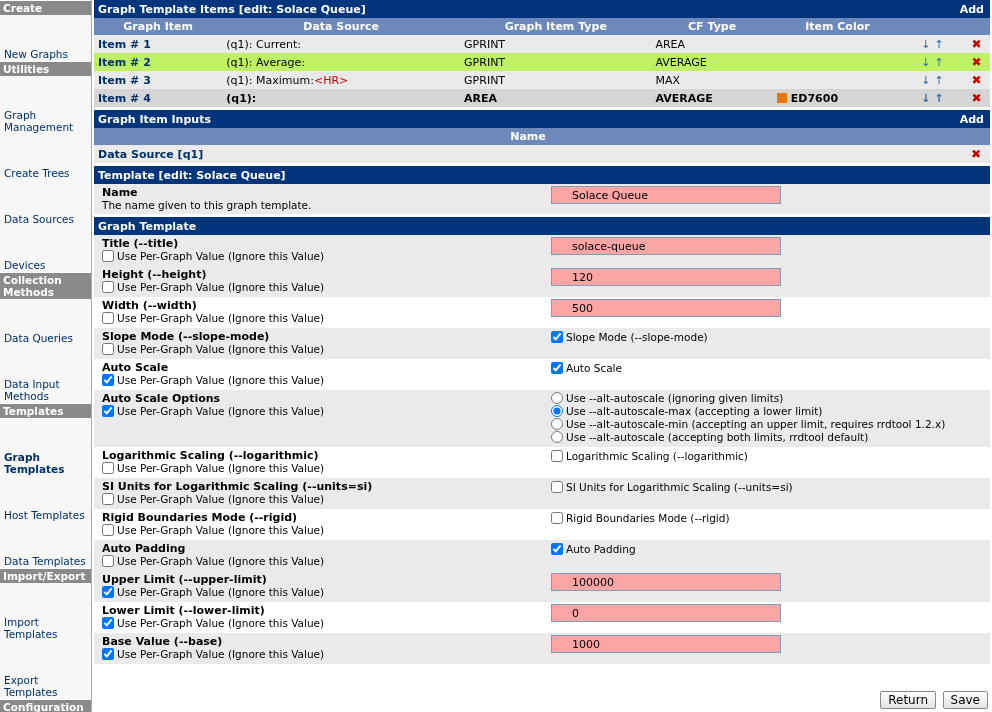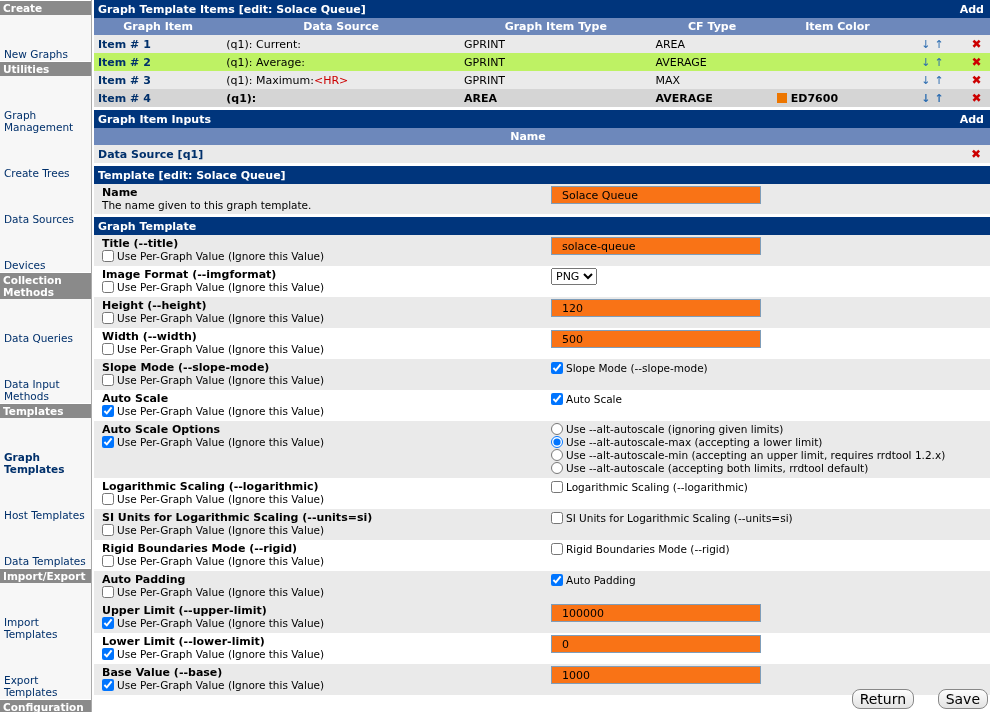--- a/index.html
+++ b/index.html
@@ -158,22 +158,22 @@
     font-weight: normal;
     padding-left: 4px;
     display: block;
     color: #000;
   }
   input.txt {
     width: 188px;
     font-family: "DejaVu Sans", "Liberation Sans", sans-serif;
     font-size: 11px;
     border: 1px solid #7f9db9;
-    padding: 1px 10px;
-    background: #f97316;
+    padding: 1px 20px;
+    background: #fca5a5;
     height: 14px;
     box-sizing: content-box;
   }
   select.sel {
     font-family: "DejaVu Sans", "Liberation Sans", sans-serif;
     font-size: 11px;
     padding: 0;
   }
   .opt-line {
     display: block;
@@ -190,26 +190,26 @@
 
   
   #footer-bar {
     position: absolute;
     right: 4px;
     bottom: 3px;
     text-align: right;
   }
   .btn {
     font-family: "DejaVu Sans", "Liberation Sans", sans-serif;
-    font-size: 14px;
+    font-size: 12px;
     padding: 1px 7px;
     border: 1px solid #888;
     background: linear-gradient(#fdfdfd, #e3e3e3);
-    border-radius: 8px;
-    margin-left: 20px;
+    border-radius: 2px;
+    margin-left: 3px;
     cursor: pointer;
   }
 </style>
 </head>
 <body>
 
 <div id="app">
 
   <div id="sidebar">
     <div id="nav-groups">
@@ -358,24 +358,20 @@
         <td class="section-bar" colspan="2">
           <span>Graph Template</span>
         </td>
       </tr>
       </tbody>
         <tbody id="gt-rows">
           <tr class="form-row fr-a">
             <td style="width: 445px;"><span class="f-label">Title (--title)</span><label class="f-sub"><input type="checkbox" style=""><span>Use Per-Graph Value (Ignore this Value)</span></label></td>
             <td><input type="text" class="txt" value="solace-queue" style=""></td>
           </tr>
-          <tr class="form-row fr-b">
-            <td style="width: 445px;"><span class="f-label">Image Format (--imgformat)</span><label class="f-sub"><input type="checkbox" style=""><span>Use Per-Graph Value (Ignore this Value)</span></label></td>
-            <td><select class="sel"><option>PNG</option><option>GIF</option><option>SVG</option></select></td>
-          </tr>
           <tr class="form-row fr-a">
             <td style="width: 445px;"><span class="f-label">Height (--height)</span><label class="f-sub"><input type="checkbox" style=""><span>Use Per-Graph Value (Ignore this Value)</span></label></td>
             <td><input type="text" class="txt" value="120" style=""></td>
           </tr>
           <tr class="form-row fr-b">
             <td style="width: 445px;"><span class="f-label">Width (--width)</span><label class="f-sub"><input type="checkbox" style=""><span>Use Per-Graph Value (Ignore this Value)</span></label></td>
             <td><input type="text" class="txt" value="500" style=""></td>
           </tr>
           <tr class="form-row fr-a">
             <td style="width: 445px;"><span class="f-label">Slope Mode (--slope-mode)</span><label class="f-sub"><input type="checkbox" style=""><span>Use Per-Graph Value (Ignore this Value)</span></label></td>

